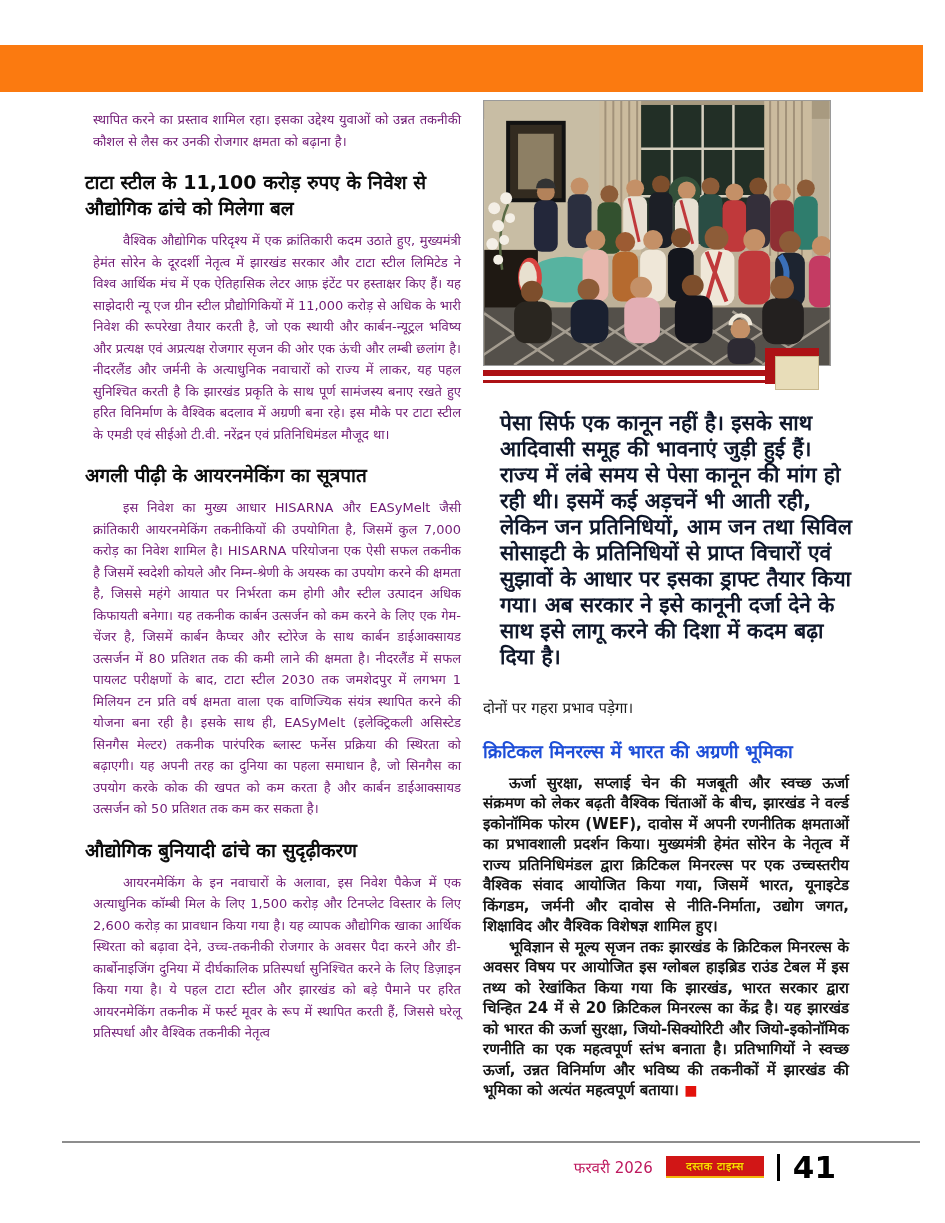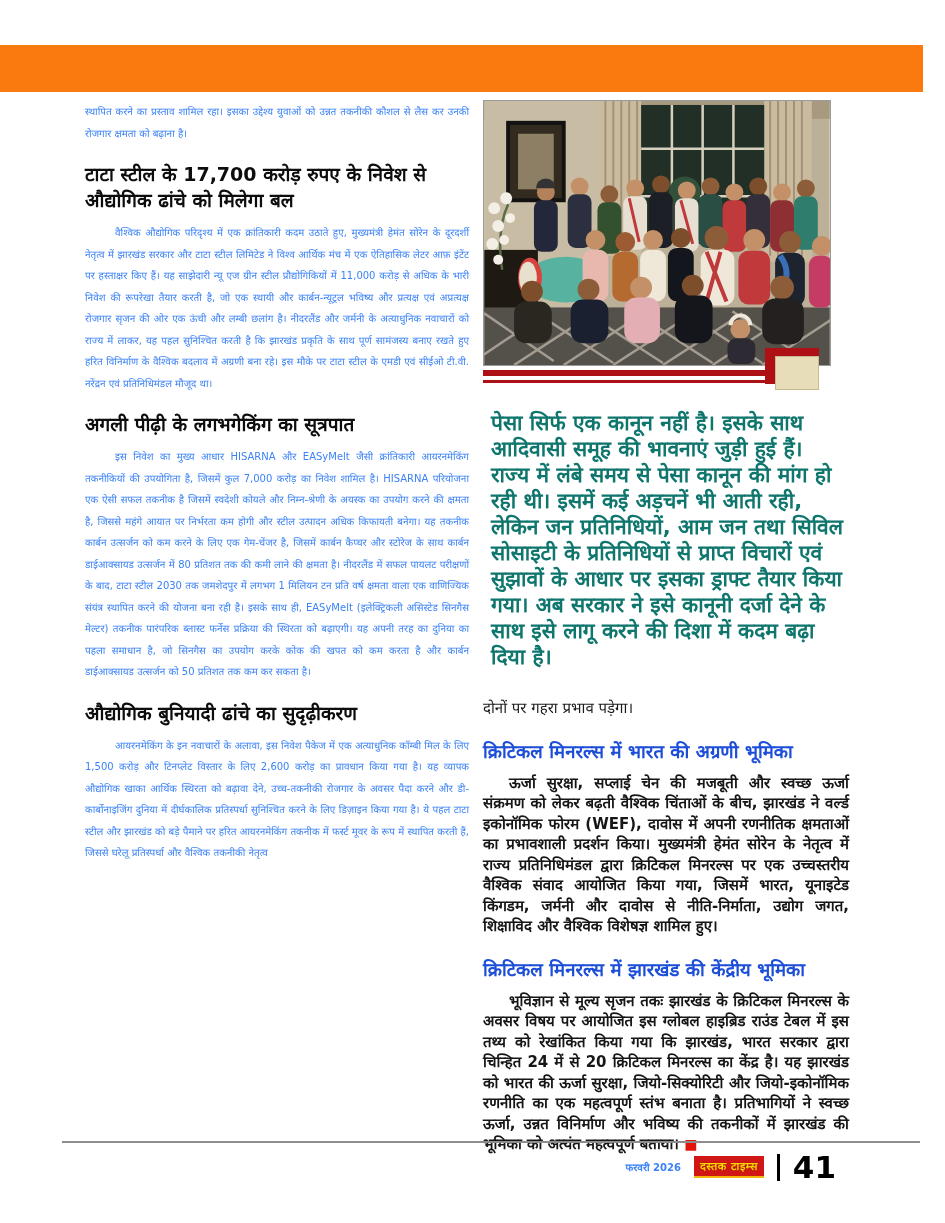--- a/index.html
+++ b/index.html
@@ -8,70 +8,70 @@
     width:945px; height:1223px; position:relative; background:#ffffff;
     font-family:"DejaVu Sans", sans-serif; color:#1a1a1a; overflow:hidden;
   }
   .orange-bar { position:absolute; left:0; top:45px; width:923px; height:47px; background:#fb7a10; }
 
   
   .col-left  { position:absolute; left:85px;  top:101px; width:384px; }
   .col-right { position:absolute; left:483px; top:100px; width:366px; }
 
   .body-text {
-    margin:0; font-size:10px; line-height:21.5px; text-align:justify;
-    text-indent:30px; color:#3b82f6;
+    margin:8px; font-size:13px; line-height:21.5px; text-align:justify;
+    text-indent:30px; color:#701a75;
   }
   .no-indent { text-indent:0; }
   .section-heading {
     margin:17px 0 9px; font-size:19px; line-height:26px; font-weight:bold; color:#0d0d0d;
   }
 
   
   .photo-block { position:relative; width:348px; height:266px; margin-bottom:44px; }
   .photo-block svg { display:block; border:1px solid #9a9a9a; }
   .decor-stripe1 { position:absolute; left:0; top:270px; width:320px; height:6px; background:#ad1115; }
   .decor-stripe2 { position:absolute; left:0; top:280px; width:320px; height:3px; background:#ad1115; }
   .decor-corner-red   { position:absolute; left:282px; top:248px; width:54px; height:36px; background:#ad1115; }
   .decor-corner-beige { position:absolute; left:292px; top:256px; width:44px; height:34px; background:#e8ddb9; border:1px solid #c9b98e; }
 
   
   .pull-quote {
-    margin:0 0 4px 8px; width:356px; font-size:21px; line-height:26px;
-    font-weight:600; text-align:left; color:#0f766e;
+    margin:0 0 4px 17px; width:356px; font-size:21px; line-height:26px;
+    font-weight:600; text-align:left; color:#0f172a;
   }
   .continuation { margin:28px 0 0; font-size:15px; line-height:20.5px; text-indent:0; }
   .r-heading { margin:20px 0 9px; font-size:18.5px; line-height:25px; font-weight:bold; color:#1d4ed8; }
   .r-body { margin:0; font-size:15px; line-height:20.5px; text-align:justify; text-indent:26px; color:#161616;font-weight:bold; }
   .end-mark { color:#e3120b; font-size:14px; }
 
   
   .footer-rule { position:absolute; left:62px; top:1141px; width:858px; height:2px; background:#8d8d8d; }
   .footer { position:absolute; top:1149px; left:0; width:836px; display:flex; justify-content:flex-end; align-items:center; gap:13px; }
-  .footer-date { font-size:10px; font-weight:bold; color:#3b82f6; }
+  .footer-date { font-size:15px; font-weight:normal; color:#be185d; }
   .footer-logo {
     background:#d11616; color:#ffd900; font-size:11px; font-weight:bold;
-    padding:2px 6px 3px; letter-spacing:0.5px; text-shadow:0 0 1px #7a0000;
+    padding:2px 20px 3px; letter-spacing:0.5px; text-shadow:0 0 1px #7a0000;
     border-bottom:2px solid #f3b70c;
   }
   .footer-bar { width:3px; height:27px; background:#000; }
   .footer-page { font-size:31px; font-weight:bold; color:#000; }
 </style>
 </head>
 <body>
 
 <div class="orange-bar"></div>
 
 <div class="col-left">
   <p class="body-text no-indent">स्थापित करने का प्रस्ताव शामिल रहा। इसका उद्देश्य युवाओं को उन्नत तकनीकी कौशल से लैस कर उनकी रोजगार क्षमता को बढ़ाना है।</p>
 
-  <h2 class="section-heading">टाटा स्टील के 17,700 करोड़ रुपए के निवेश से औद्योगिक ढांचे को मिलेगा बल</h2>
+  <h2 class="section-heading">टाटा स्टील के 11,100 करोड़ रुपए के निवेश से औद्योगिक ढांचे को मिलेगा बल</h2>
   <p class="body-text">वैश्विक औद्योगिक परिदृश्य में एक क्रांतिकारी कदम उठाते हुए, मुख्यमंत्री हेमंत सोरेन के दूरदर्शी नेतृत्व में झारखंड सरकार और टाटा स्टील लिमिटेड ने विश्व आर्थिक मंच में एक ऐतिहासिक लेटर आफ़ इंटेंट पर हस्ताक्षर किए हैं। यह साझेदारी न्यू एज ग्रीन स्टील प्रौद्योगिकियों में 11,000 करोड़ से अधिक के भारी निवेश की रूपरेखा तैयार करती है, जो एक स्थायी और कार्बन-न्यूट्रल भविष्य और प्रत्यक्ष एवं अप्रत्यक्ष रोजगार सृजन की ओर एक ऊंची और लम्बी छलांग है। नीदरलैंड और जर्मनी के अत्याधुनिक नवाचारों को राज्य में लाकर, यह पहल सुनिश्चित करती है कि झारखंड प्रकृति के साथ पूर्ण सामंजस्य बनाए रखते हुए हरित विनिर्माण के वैश्विक बदलाव में अग्रणी बना रहे। इस मौके पर टाटा स्टील के एमडी एवं सीईओ टी.वी. नरेंद्रन एवं प्रतिनिधिमंडल मौजूद था।</p>
 
-  <h2 class="section-heading">अगली पीढ़ी के लगभगेकिंग का सूत्रपात</h2>
+  <h2 class="section-heading">अगली पीढ़ी के आयरनमेकिंग का सूत्रपात</h2>
   <p class="body-text">इस निवेश का मुख्य आधार HISARNA और EASyMelt जैसी क्रांतिकारी आयरनमेकिंग तकनीकियों की उपयोगिता है, जिसमें कुल 7,000 करोड़ का निवेश शामिल है। HISARNA परियोजना एक ऐसी सफल तकनीक है जिसमें स्वदेशी कोयले और निम्न-श्रेणी के अयस्क का उपयोग करने की क्षमता है, जिससे महंगे आयात पर निर्भरता कम होगी और स्टील उत्पादन अधिक किफायती बनेगा। यह तकनीक कार्बन उत्सर्जन को कम करने के लिए एक गेम-चेंजर है, जिसमें कार्बन कैप्चर और स्टोरेज के साथ कार्बन डाईआक्सायड उत्सर्जन में 80 प्रतिशत तक की कमी लाने की क्षमता है। नीदरलैंड में सफल पायलट परीक्षणों के बाद, टाटा स्टील 2030 तक जमशेदपुर में लगभग 1 मिलियन टन प्रति वर्ष क्षमता वाला एक वाणिज्यिक संयंत्र स्थापित करने की योजना बना रही है। इसके साथ ही, EASyMelt (इलेक्ट्रिकली असिस्टेड सिनगैस मेल्टर) तकनीक पारंपरिक ब्लास्ट फर्नेस प्रक्रिया की स्थिरता को बढ़ाएगी। यह अपनी तरह का दुनिया का पहला समाधान है, जो सिनगैस का उपयोग करके कोक की खपत को कम करता है और कार्बन डाईआक्सायड उत्सर्जन को 50 प्रतिशत तक कम कर सकता है।</p>
 
   <h2 class="section-heading">औद्योगिक बुनियादी ढांचे का सुदृढ़ीकरण</h2>
   <p class="body-text">आयरनमेकिंग के इन नवाचारों के अलावा, इस निवेश पैकेज में एक अत्याधुनिक कॉम्बी मिल के लिए 1,500 करोड़ और टिनप्लेट विस्तार के लिए 2,600 करोड़ का प्रावधान किया गया है। यह व्यापक औद्योगिक खाका आर्थिक स्थिरता को बढ़ावा देने, उच्च-तकनीकी रोजगार के अवसर पैदा करने और डी-कार्बोनाइजिंग दुनिया में दीर्घकालिक प्रतिस्पर्धा सुनिश्चित करने के लिए डिज़ाइन किया गया है। ये पहल टाटा स्टील और झारखंड को बड़े पैमाने पर हरित आयरनमेकिंग तकनीक में फर्स्ट मूवर के रूप में स्थापित करती हैं, जिससे घरेलू प्रतिस्पर्धा और वैश्विक तकनीकी नेतृत्व</p>
 </div>
 
 <div class="col-right">
 
   <div class="photo-block">
     <svg viewBox="0 0 348 266" width="348" height="266" role="img">
@@ -235,21 +235,20 @@
     <div class="decor-corner-beige"></div>
   </div>
 
   <p class="pull-quote">पेसा सिर्फ एक कानून नहीं है। इसके साथ आदिवासी समूह की भावनाएं जुड़ी हुई हैं। राज्य में लंबे समय से पेसा कानून की मांग हो रही थी। इसमें कई अड़चनें भी आती रही, लेकिन जन प्रतिनिधियों, आम जन तथा सिविल सोसाइटी के प्रतिनिधियों से प्राप्त विचारों एवं सुझावों के आधार पर इसका ड्राफ्ट तैयार किया गया। अब सरकार ने इसे कानूनी दर्जा देने के साथ इसे लागू करने की दिशा में कदम बढ़ा दिया है।</p>
 
   <p class="continuation">दोनों पर गहरा प्रभाव पड़ेगा।</p>
 
   <h2 class="r-heading">क्रिटिकल मिनरल्स में भारत की अग्रणी भूमिका</h2>
   <p class="r-body">ऊर्जा सुरक्षा, सप्लाई चेन की मजबूती और स्वच्छ ऊर्जा संक्रमण को लेकर बढ़ती वैश्विक चिंताओं के बीच, झारखंड ने वर्ल्ड इकोनॉमिक फोरम (WEF), दावोस में अपनी रणनीतिक क्षमताओं का प्रभावशाली प्रदर्शन किया। मुख्यमंत्री हेमंत सोरेन के नेतृत्व में राज्य प्रतिनिधिमंडल द्वारा क्रिटिकल मिनरल्स पर एक उच्चस्तरीय वैश्विक संवाद आयोजित किया गया, जिसमें भारत, यूनाइटेड किंगडम, जर्मनी और दावोस से नीति-निर्माता, उद्योग जगत, शिक्षाविद और वैश्विक विशेषज्ञ शामिल हुए।</p>
 
-  <h2 class="r-heading">क्रिटिकल मिनरल्स में झारखंड की केंद्रीय भूमिका</h2>
   <p class="r-body"><span>भूविज्ञान से मूल्य सृजन तकः झारखंड के क्रिटिकल मिनरल्स के अवसर विषय पर आयोजित इस ग्लोबल हाइब्रिड राउंड टेबल में इस तथ्य को रेखांकित किया गया कि झारखंड, भारत सरकार द्वारा चिन्हित 24 में से 20 क्रिटिकल मिनरल्स का केंद्र है। यह झारखंड को भारत की ऊर्जा सुरक्षा, जियो-सिक्योरिटी और जियो-इकोनॉमिक रणनीति का एक महत्वपूर्ण स्तंभ बनाता है। प्रतिभागियों ने स्वच्छ ऊर्जा, उन्नत विनिर्माण और भविष्य की तकनीकों में झारखंड की भूमिका को अत्यंत महत्वपूर्ण बताया।</span> <span class="end-mark">■</span></p>
 </div>
 
 <div class="footer-rule"></div>
 <div class="footer">
   <span class="footer-date">फरवरी 2026</span>
   <span class="footer-logo">दस्तक टाइम्स</span>
   <span class="footer-bar"></span>
   <span class="footer-page">41</span>
 </div>

